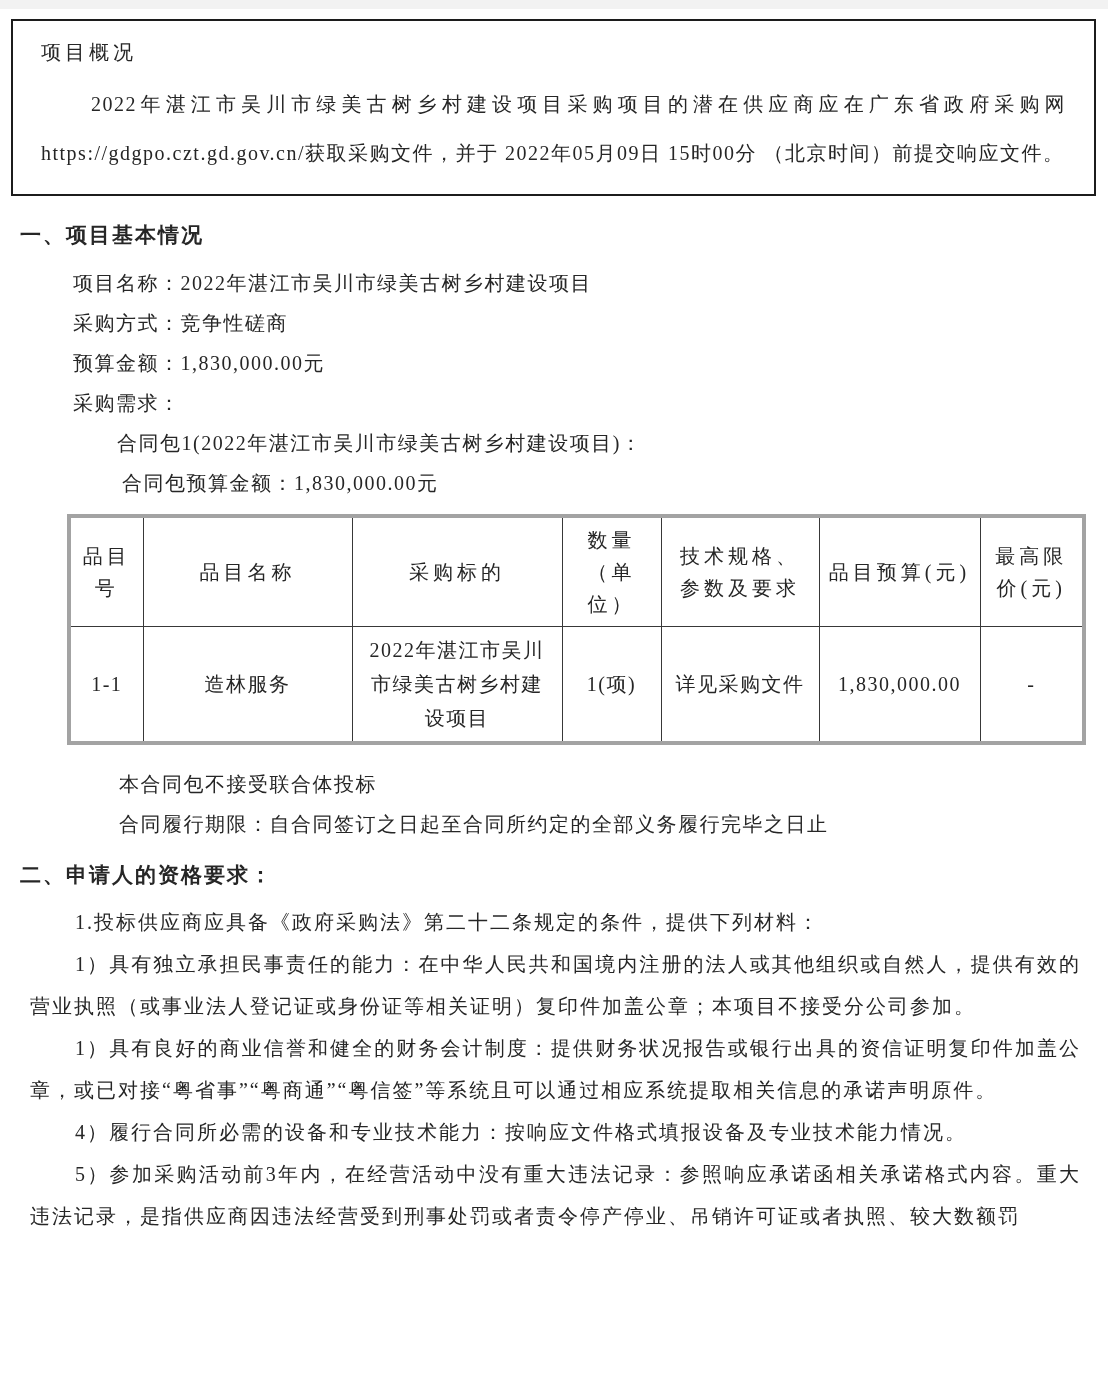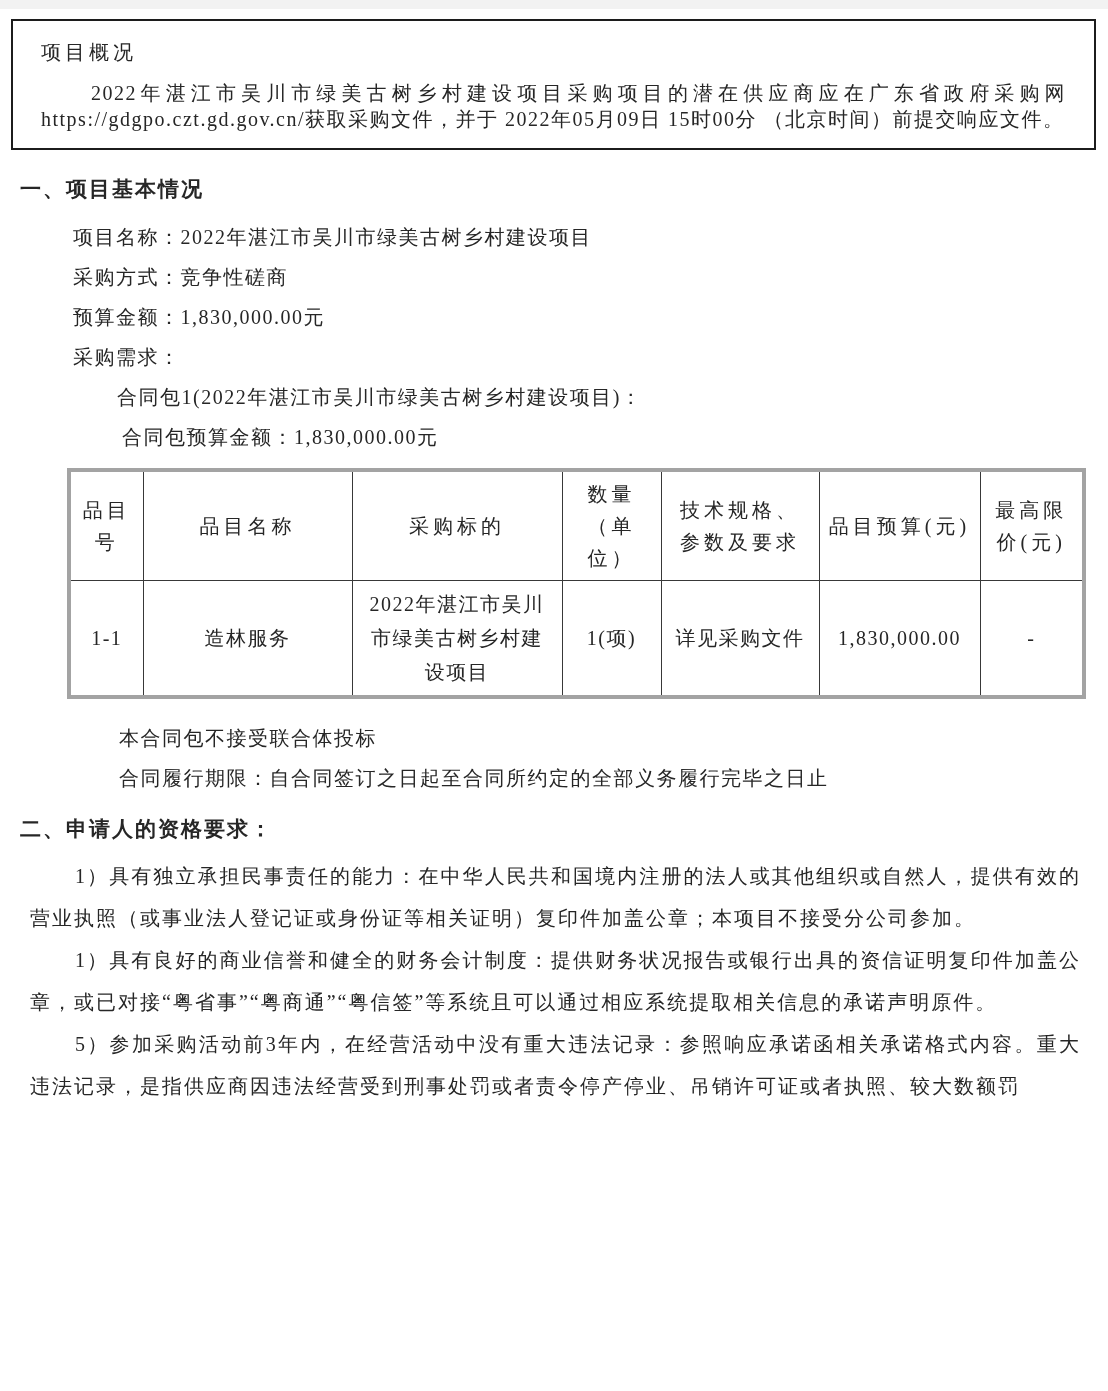--- a/index.html
+++ b/index.html
@@ -23,21 +23,21 @@
     padding: 19px 28px 16px 28px;
   }
   .box-title {
     font-size: 20px;
     letter-spacing: 4px;
     line-height: 24px;
   }
   .box-para {
     margin-top: 16px;
     text-indent: 50px;
-    line-height: 26px;
+    line-height: 49px;
     text-align: justify;
     letter-spacing: 1.5px;
   }
   
   .sec-heading {
     margin-left: 20px;
     font-size: 21px;
     font-weight: bold;
     letter-spacing: 2px;
     line-height: 28px;
@@ -158,16 +158,18 @@
 </table>
 
 <div class="notes">
   <div class="note-line">本合同包不接受联合体投标</div>
   <div class="note-line">合同履行期限：自合同签订之日起至合同所约定的全部义务履行完毕之日止</div>
 </div>
 
 <div class="sec-heading sec2-heading">二、申请人的资格要求：</div>
 
 <div class="paras">
+  <div class="para">1.投标供应商应具备《政府采购法》第二十二条规定的条件，提供下列材料：</div>
   <div class="para">1）具有独立承担民事责任的能力：在中华人民共和国境内注册的法人或其他组织或自然人，提供有效的营业执照（或事业法人登记证或身份证等相关证明）复印件加盖公章；本项目不接受分公司参加。</div>
   <div class="para">1）具有良好的商业信誉和健全的财务会计制度：提供财务状况报告或银行出具的资信证明复印件加盖公章，或已对接“粤省事”“粤商通”“粤信签”等系统且可以通过相应系统提取相关信息的承诺声明原件。</div>
+  <div class="para">4）履行合同所必需的设备和专业技术能力：按响应文件格式填报设备及专业技术能力情况。</div>
   <div class="para">5）参加采购活动前3年内，在经营活动中没有重大违法记录：参照响应承诺函相关承诺格式内容。重大违法记录，是指供应商因违法经营受到刑事处罚或者责令停产停业、吊销许可证或者执照、较大数额罚</div>
 </div>
 
 </body></html>

